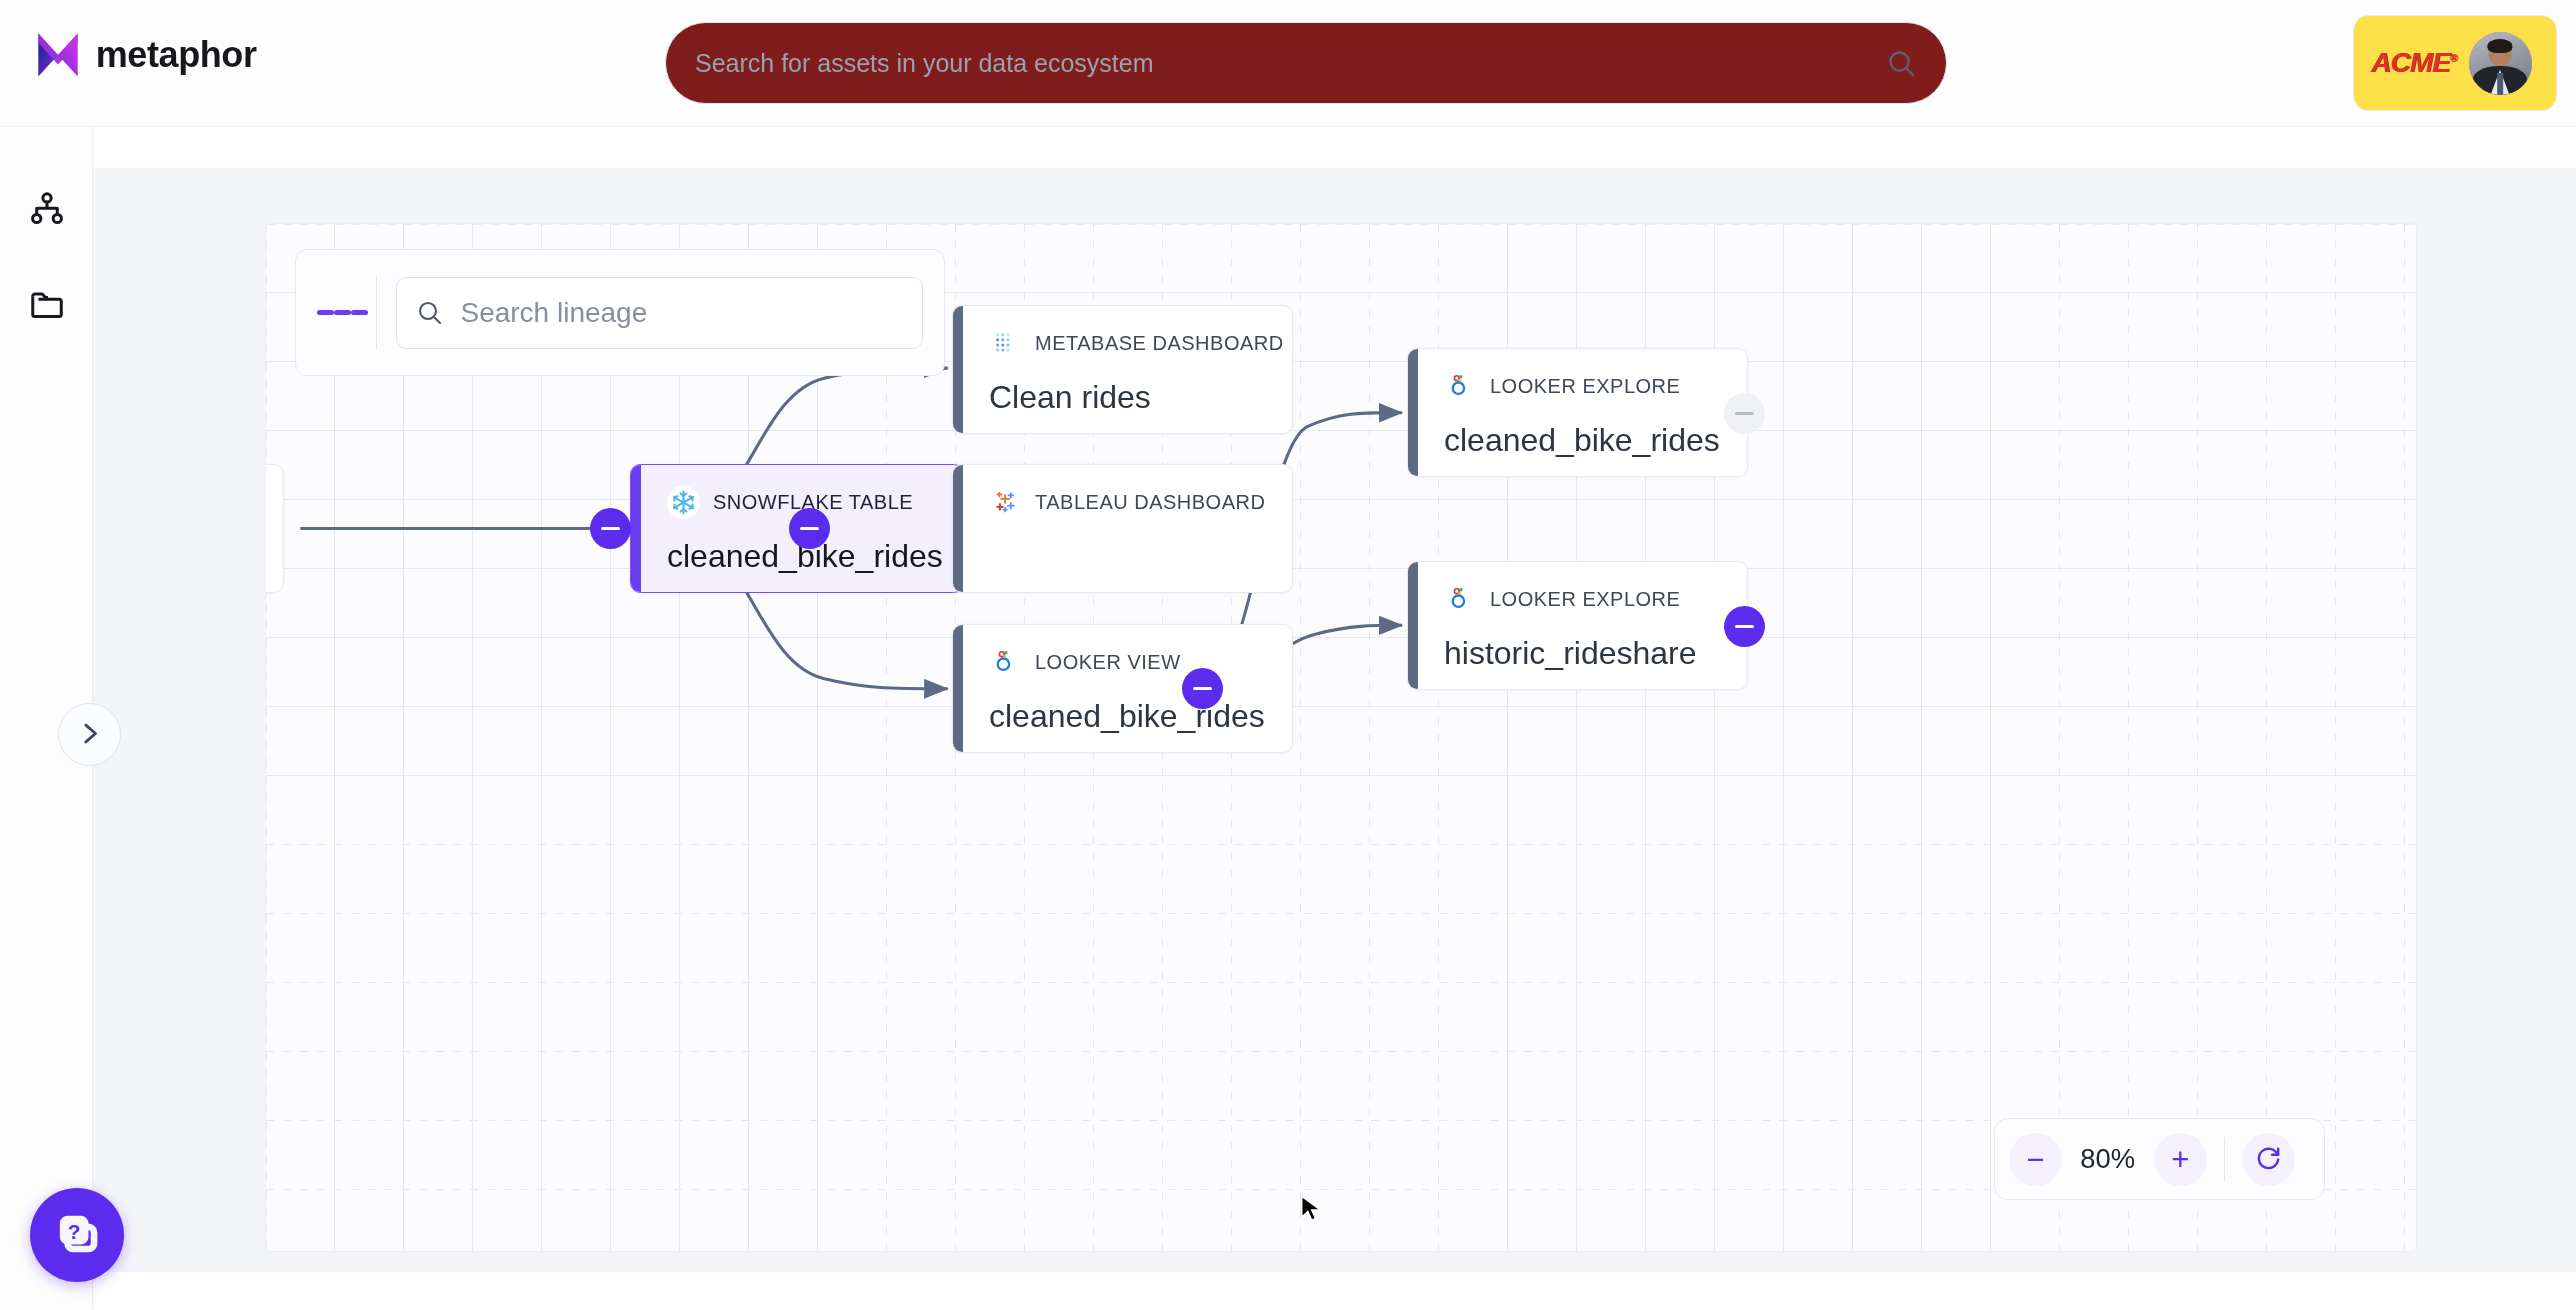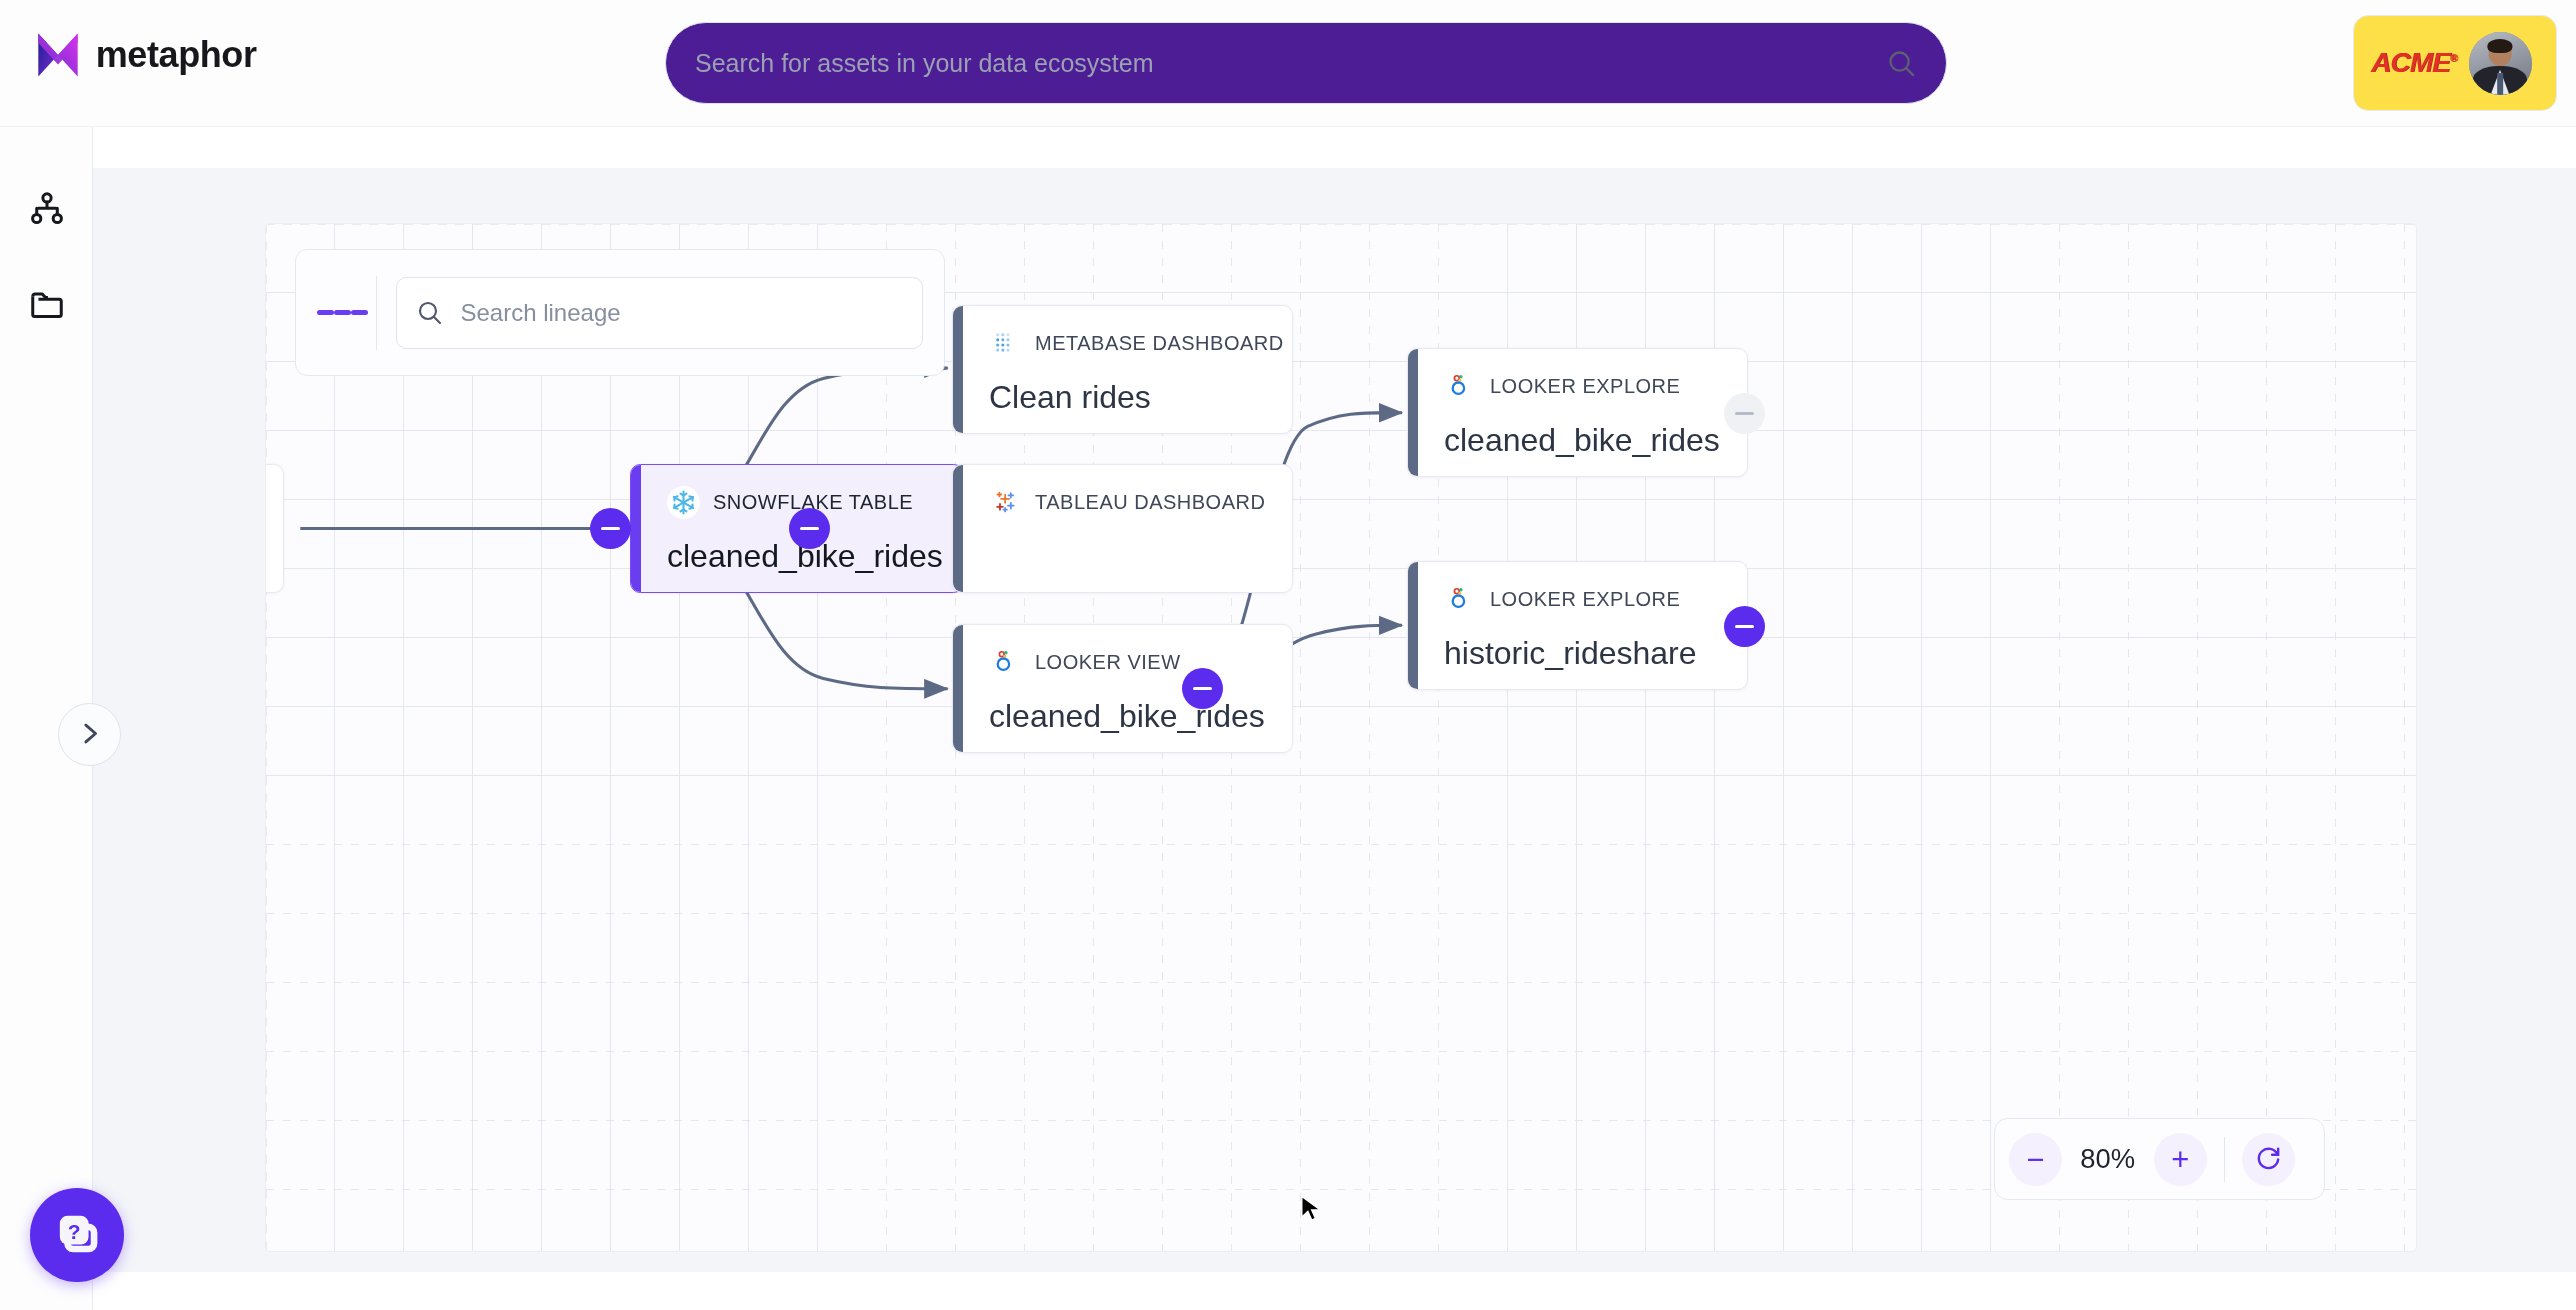--- a/index.html
+++ b/index.html
@@ -16,21 +16,21 @@
     position: absolute; top: 0; left: 0; width: 2576px; height: 127px;
     background: #fdfdfe; display: flex; align-items: center;
     border-bottom: 0.9px solid #eef0f5; z-index: 30;
   }
   .brand { position: absolute; left: 34px; top: 31px; display: flex; align-items: center; gap: 13.7px; }
   .brand-logo { width: 48px; height: 48px; }
   .brand-name { font-size: 36px; font-weight: 700; color: #17171c; letter-spacing: -0.4px; }
 
   .global-search {
     position: absolute; left: 665px; top: 22px; width: 1282px; height: 82px;
-    border: 1.7px solid #dfe3ed; border-radius: 41px; background: #4c1d95;
+    border: 1.7px solid #dfe3ed; border-radius: 41px; background: #7f1d1d;
     display: flex; align-items: center; padding: 0 29px;
   }
   .global-search .ph { font-size: 25px; color: #9aa1b3; flex: 1; }
   .gs-icon { width: 31px; height: 31px; color: #5c6172; }
 
   .org-chip {
     position: absolute; right: 19px; top: 15.4px; width: 204px; height: 96px;
     border: 0.9px solid #e7eaf2; border-radius: 15.4px; background: #fde047;
     display: flex; align-items: center; gap: 12px; padding: 0 17px;
   }
@@ -128,21 +128,21 @@
     background: #fdfdff; border: 0.9px solid #e4e8f1; border-radius: 12px;
     display: flex; align-items: center; padding: 0 20.6px; z-index: 12;
   }
   .hamburger { width: 51px; height: 51px; display:flex; align-items:center; justify-content:center; cursor:pointer; }
   .hamburger span { display:block; width: 31px; height: 4.3px; background:#6b3df0; border-radius:2.6px; margin: 3.4px 0; }
   .tb-divider { width: 0.9px; height: 74px; background: #e2e6ef; margin: 0 19px 0 8.6px; }
   .lineage-search {
     flex: 1; height: 72px; border: 0.9px solid #dfe3ed; border-radius: 10.3px;
     display: flex; align-items: center; padding: 0 19px; gap: 17px; background:#fff;
   }
-  .lineage-search .ph { font-size: 24px; color: #878e9f; }
+  .lineage-search .ph { font-size: 28px; color: #878e9f; }
   .ls-icon { width: 27.4px; height: 27.4px; color: #53596b; flex-shrink:0; }
 
   
   .expand-pane {
     position: absolute; left: 58px; top: 703px; width: 63px; height: 63px;
     border-radius: 50%; background: #fbfcfe; border: 0.9px solid #dfe3ec;
     display: flex; align-items: center; justify-content: center; z-index: 26; cursor: pointer;
   }
 
   

